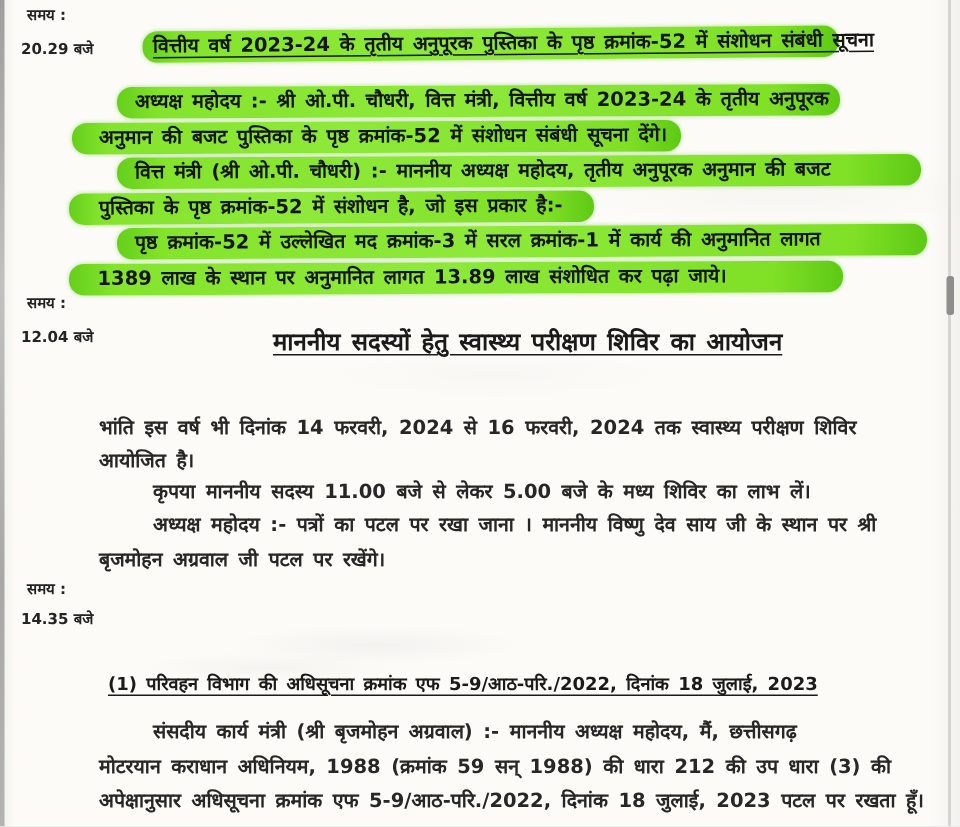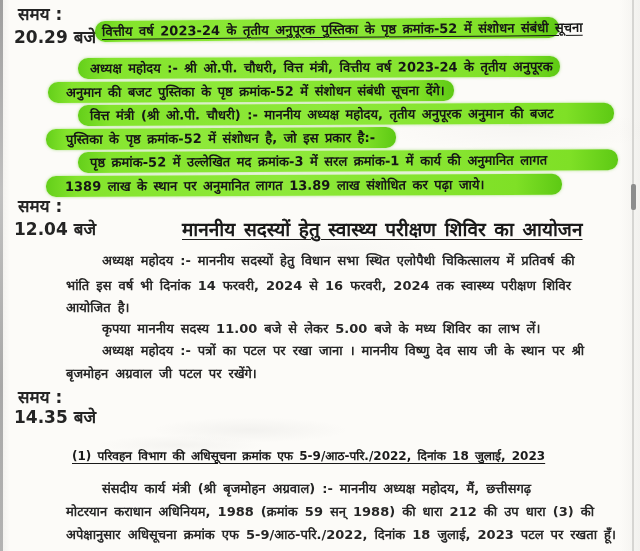--- a/index.html
+++ b/index.html
@@ -13,30 +13,30 @@
       radial-gradient(120px 14px at 180px 445px, rgba(120,120,120,0.06), transparent 70%),
       radial-gradient(200px 30px at 520px 130px, rgba(150,150,150,0.05), transparent 70%),
       radial-gradient(160px 22px at 330px 250px, rgba(140,140,140,0.04), transparent 70%),
       linear-gradient(90deg,#f0efec 0px,#fcfbf8 10px,#fcfbf8 620px,#f2f1ee 640px);
   }
   .edge-left{position:absolute;left:0;top:0;width:3px;height:551px;
     background:linear-gradient(180deg,#8f8f8f,#b8b8b8 35%,#9b9b9b 70%,#a8a8a8);opacity:.85;}
   .edge-right{position:absolute;right:6px;top:0;width:2px;height:551px;background:#d6d5d2;}
   .edge-right-dark{position:absolute;right:4px;top:184px;width:5px;height:26px;background:#8d8d8d;border-radius:2px;}
 
-  .time{position:absolute;font-weight:bold;font-size:17px;line-height:1.1;color:#242424;white-space:nowrap;}
+  .time{position:absolute;font-weight:bold;font-size:10px;line-height:1.1;color:#242424;white-space:nowrap;}
 
   .hl{position:absolute;height:21px;border-radius:10px;display:flex;align-items:center;
     transform-origin:left center;
     background:linear-gradient(92deg,#64cf1a 0%,#84e42c 6%,#8ee93a 45%,#7fe026 91%,#5dc914 100%);
     box-shadow:0 0 3px rgba(96,200,24,.5);}
   .hl .txt{font-weight:bold;font-size:13px;color:#161616;white-space:nowrap;word-spacing:2px;line-height:1;}
   .u{text-decoration:underline;text-underline-offset:3px;text-decoration-thickness:1.3px;}
 
-  .heading{position:absolute;font-weight:bold;font-size:19px;color:#1a1a1a;white-space:nowrap;
+  .heading{position:absolute;font-weight:bold;font-size:16px;color:#1a1a1a;white-space:nowrap;
     text-decoration:underline;text-underline-offset:3px;text-decoration-thickness:1.3px;word-spacing:2px;}
   .bl{position:absolute;font-weight:bold;font-size:13px;color:#272727;white-space:nowrap;word-spacing:2.5px;line-height:1;}
 </style>
 </head>
 <body>
 
 <div class="page">
   <div class="edge-left"></div>
   <div class="edge-right"></div>
   <div class="edge-right-dark"></div>
@@ -65,21 +65,20 @@
   </div>
   <div class="hl" style="left:46px;top:176px;width:516px;transform:rotate(-0.25deg)">
     <span class="txt" style="padding-left:19px">1389 लाख के स्थान पर अनुमानित लागत 13.89 लाख संशोधित कर पढ़ा जाये।</span>
   </div>
 
   <div class="time" style="left:18px;top:197px">समय :</div>
   <div class="time" style="left:14px;top:220px">12.04 बजे</div>
 
   <div class="heading" style="left:182px;top:216px">माननीय सदस्यों हेतु स्वास्थ्य परीक्षण शिविर का आयोजन</div>
 
-  <div class="bl" style="left:102px;top:254px">अध्यक्ष महोदय :- माननीय सदस्यों हेतु विधान सभा स्थित एलोपैथी चिकित्सालय में प्रतिवर्ष की</div>
   <div class="bl" style="left:66px;top:279px">भांति इस वर्ष भी दिनांक 14 फरवरी, 2024 से 16 फरवरी, 2024 तक स्वास्थ्य परीक्षण शिविर</div>
   <div class="bl" style="left:66px;top:301px">आयोजित है।</div>
   <div class="bl" style="left:102px;top:322px">कृपया माननीय सदस्य 11.00 बजे से लेकर 5.00 बजे के मध्य शिविर का लाभ लें।</div>
   <div class="bl" style="left:66px;top:367px">बृजमोहन अग्रवाल जी पटल पर रखेंगे।</div>
   <div class="bl" style="left:102px;top:344px">अध्यक्ष महोदय :- पत्रों का पटल पर रखा जाना । माननीय विष्णु देव साय जी के स्थान पर श्री</div>
 
   <div class="time" style="left:18px;top:388px">समय :</div>
   <div class="time" style="left:14px;top:408px">14.35 बजे</div>
 
 

